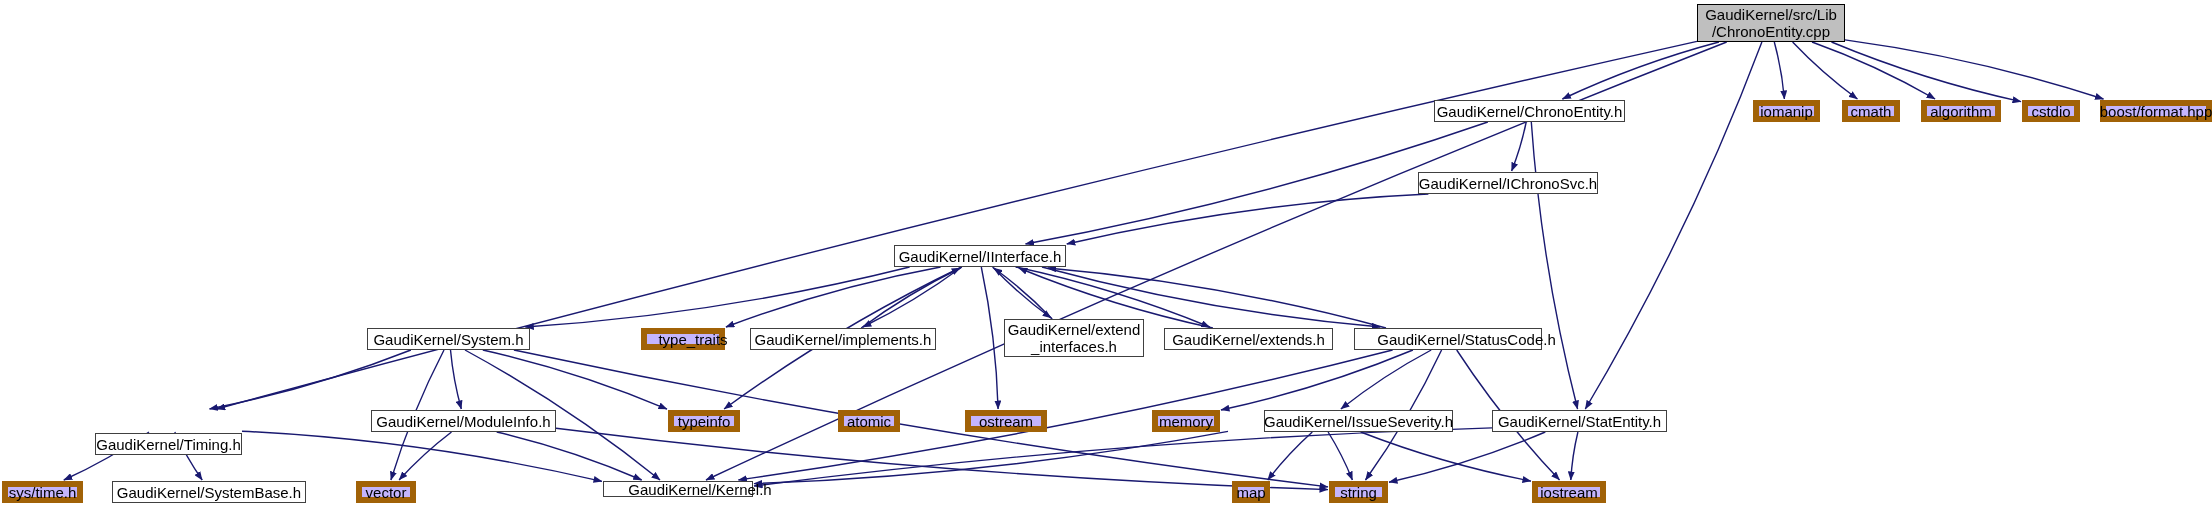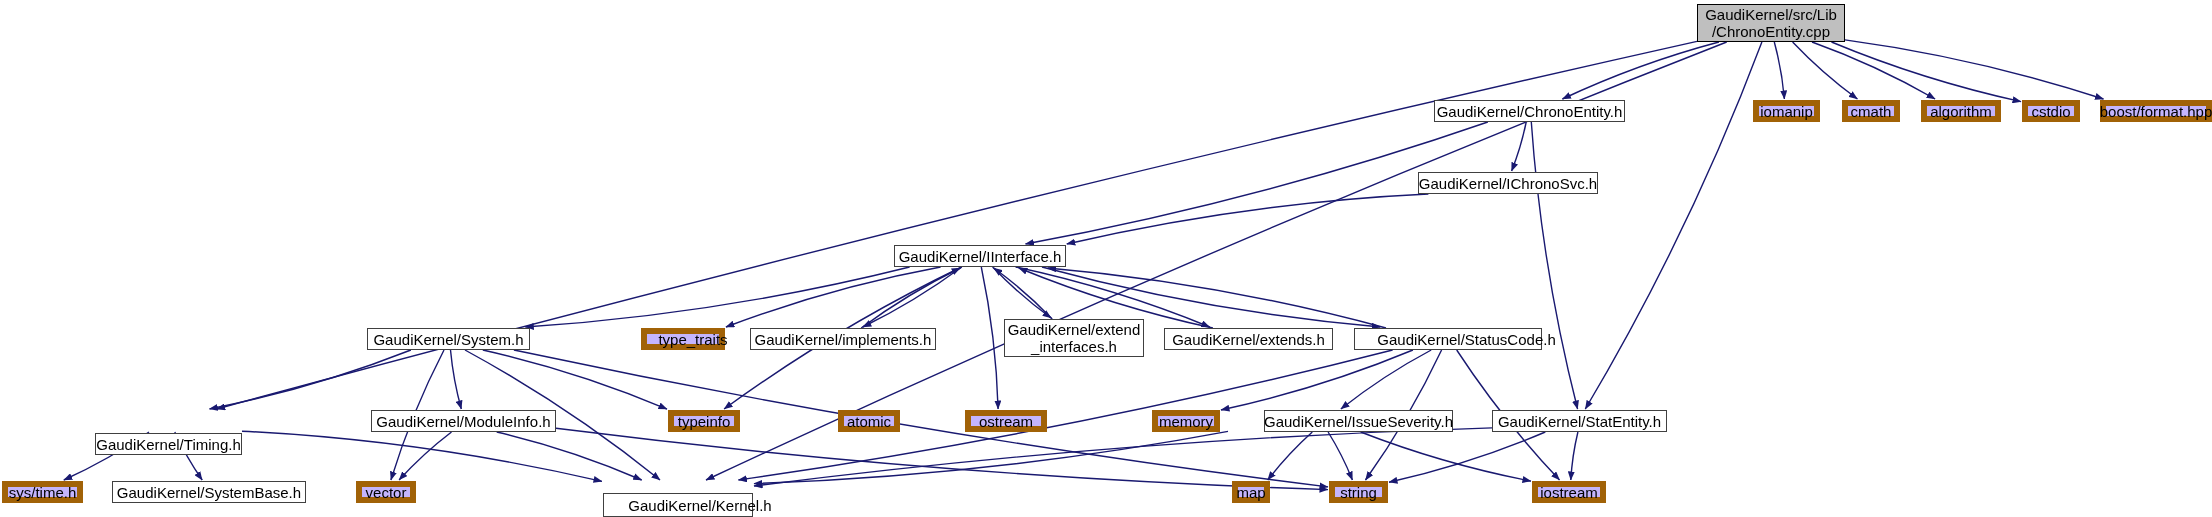--- a/index.html
+++ b/index.html
@@ -131,18 +131,18 @@
       <div class="node local" style="left: 371px; top: 410px; width: 185px; height: 22px; text-align: right;">GaudiKernel/ModuleInfo.h</div>
       <div class="node system" style="left: 668px; top: 410px; width: 72px; height: 22px;">typeinfo</div>
       <div class="node system" style="left: 824px; top: 410px; width: 62px; height: 22px; margin-left: 14px;">atomic</div>
       <div class="node system" style="left: 965px; top: 410px; width: 82px; height: 22px;">ostream</div>
       <div class="node system" style="left: 1152px; top: 410px; width: 68px; height: 22px;">memory</div>
       <div class="node local" style="left: 1228px; top: 410px; width: 189px; height: 22px; margin-left: 36px;">GaudiKernel/IssueSeverity.h</div>
       <div class="node local" style="left: 1492px; top: 410px; width: 175px; height: 22px;">GaudiKernel/StatEntity.h</div>
       <div class="node system" style="left: 2px; top: 481px; width: 81px; height: 22px;">sys/time.h</div>
       <div class="node local" style="left: 112px; top: 481px; width: 194px; height: 22px;">GaudiKernel/SystemBase.h</div>
       <div class="node system" style="left: 356px; top: 481px; width: 60px; height: 22px;">vector</div>
-      <div class="node local" style="left: 603px; top: 493px; width: 150px; height: 24px; padding-left: 44px;">GaudiKernel/Kernel.h</div>
+      <div class="node local" style="left: 603px; top: 481px; width: 150px; height: 16px; padding-left: 44px;">GaudiKernel/Kernel.h</div>
       <div class="node system" style="left: 1232px; top: 481px; width: 38px; height: 22px;">map</div>
       <div class="node system" style="left: 1329px; top: 481px; width: 59px; height: 22px; text-align: center;">string</div>
       <div class="node system" style="left: 1532px; top: 481px; width: 74px; height: 22px;">iostream</div>
     </div>
 </div>
 
 </body></html>

